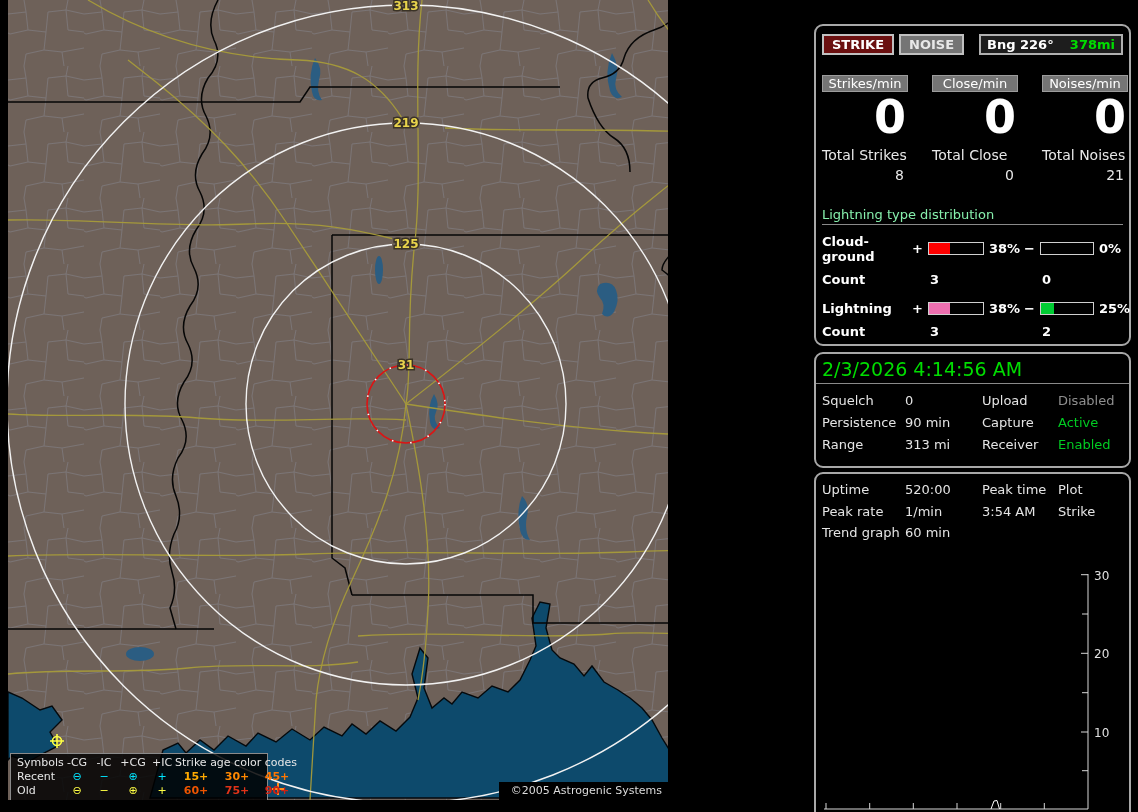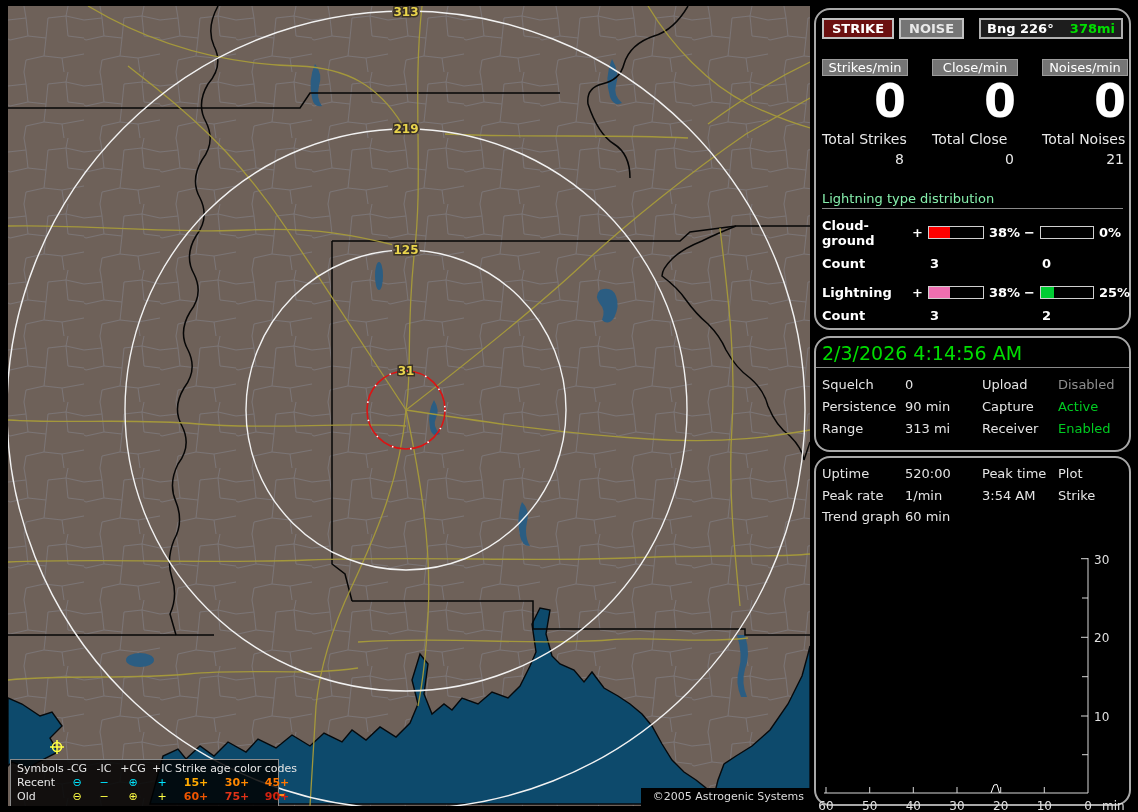--- a/index.html
+++ b/index.html
@@ -1,38 +1,38 @@
 <!DOCTYPE html>
 <html><head>
 <meta charset="utf-8">
 <style>
   html,body{margin:0;padding:0;background:#000;}
   .app{position:relative;width:1138px;height:812px;background:#000;overflow:hidden;
        font-family:"DejaVu Sans","Liberation Sans",sans-serif;}
 
   
-  .map-area{position:absolute;left:8px;top:6px;width:802px;height:800px;background:#6e6159;overflow:hidden;}
+  .map-area{position:absolute;left:8px;top:0;width:660px;height:800px;background:#6e6159;overflow:hidden;}
   .map-area svg{display:block;}
   .ring-label{fill:#e9d44c;font:bold 12px "DejaVu Sans",sans-serif;text-anchor:middle;
               paint-order:stroke;stroke:#3a3226;stroke-width:3px;}
   .copyright{position:absolute;right:0;bottom:0;background:#000;color:#dcdcdc;
              font-size:11px;padding:2px 6px 3px 12px;}
   
   .map-legend{position:absolute;left:2px;top:753px;width:246px;background:rgba(0,0,0,.84);
-              border:1px solid #8a8a8a;color:#e6e6e6;font-size:11px;padding:2px 15px 3px 6px;}
+              border:1px solid #8a8a8a;color:#e6e6e6;font-size:11px;padding:2px 4px 3px 6px;}
   .leg-grid{display:grid;grid-template-columns:46px 28px 26px 32px 26px 42px 40px 40px;line-height:14px;}
   .leg-c{text-align:center;}
   .leg-age-title{grid-column:6 / span 3;text-align:center;}
   .cyan{color:#00e5ff;}
   .yel{color:#ffff44;}
   .age{text-align:center;font-weight:bold;}
 
   
   .panel{position:absolute;left:814px;width:317px;background:#000;border:2px solid #a8a8a8;
-         border-radius:16px;color:#e4e4e4;font-size:13px;box-sizing:border-box;}
+         border-radius:9px;color:#e4e4e4;font-size:13px;box-sizing:border-box;margin-top:16px;}
   .panel1{top:8px;height:322px;}
   .panel2{top:336px;height:116px;}
   .panel3{top:456px;height:350px;}
 
   .btn-row{display:flex;align-items:center;margin:8px 6px 0 6px;}
   .btn{font-weight:bold;font-size:13px;padding:1px 8px;border:2px solid #c0c0c0;color:#fff;}
   .btn-strike{background:#6b1010;margin-right:5px;}
   .btn-noise{background:#757575;color:#e8e8e8;}
   .bng-box{margin-left:auto;display:flex;align-items:center;background:#1d1d1d;
            border:2px solid #b0b0b0;padding:1px 6px;width:128px;justify-content:space-between;}

